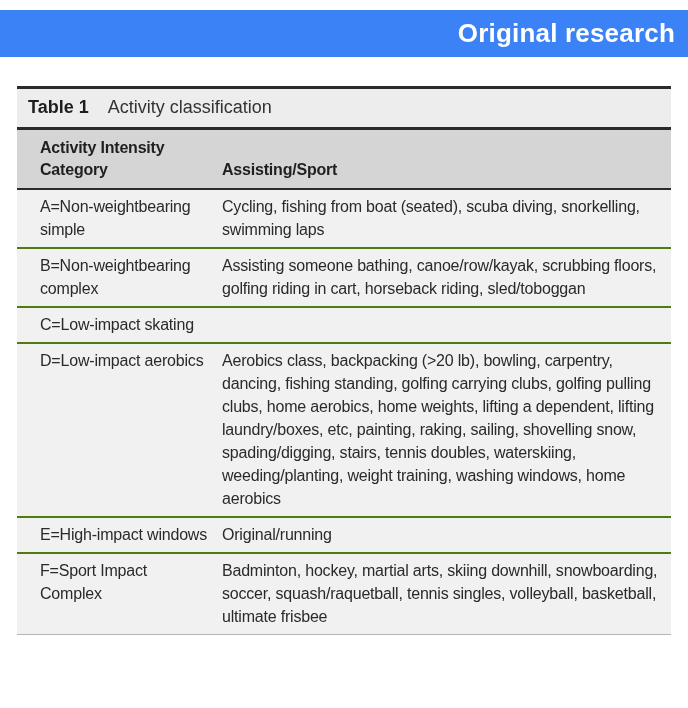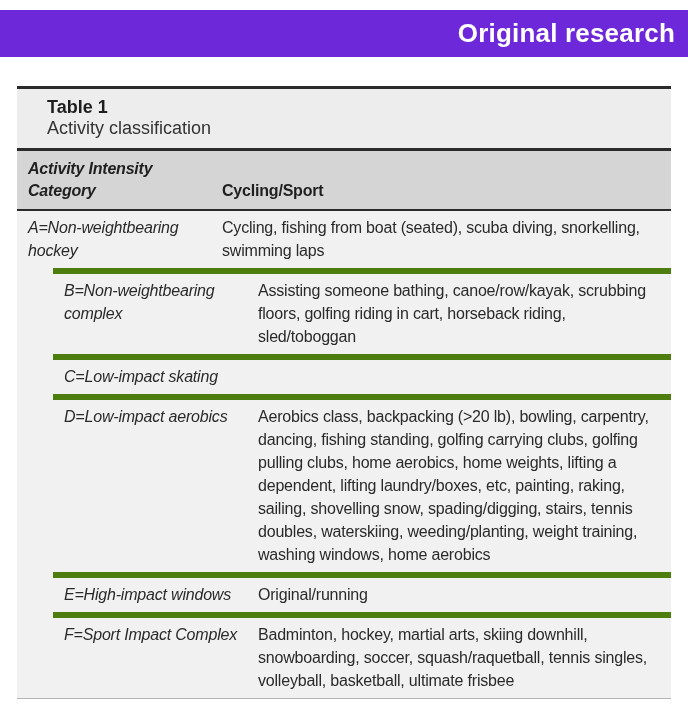--- a/index.html
+++ b/index.html
@@ -14,21 +14,21 @@
     width: 688px;
     height: 708px;
     background: #ffffff;
     overflow: hidden;
   }
   
   .banner {
     margin-top: 10px;
     width: 688px;
     height: 47px;
-    background: #6d28d9;
+    background: #3b82f6;
     display: flex;
     align-items: center;
     justify-content: flex-end;
     padding-right: 13px;
   }
   .banner-label {
     color: #ffffff;
     font-size: 26px;
     font-weight: bold;
     letter-spacing: 0.2px;
@@ -38,21 +38,20 @@
     margin: 29px 17px 0 17px;
     width: 654px;
   }
   .title-bar {
     background: #ededed;
     border-top: 3px solid #2b2b2b;
     border-bottom: 3px solid #2b2b2b;
     display: flex;
     align-items: baseline;
     padding: 8px 10px 9px 11px;
-    flex-direction: column;
   }
   .title-label {
     font-weight: bold;
     font-size: 18px;
     color: #1e1e1e;
   }
   .title-text {
     font-size: 18px;
     color: #333333;
     margin-left: 19px;
@@ -67,65 +66,64 @@
     padding-bottom: 7px;
   }
   .cell {
     font-size: 16px;
     line-height: 22px;
     letter-spacing: -0.2px;
   }
   .cat {
     flex: 0 0 205px;
     width: 205px;
-    padding-left: 11px;
+    padding-left: 23px;
     padding-right: 10px;
-    font-style: italic;
   }
   .act {
     flex: 1 1 auto;
     padding-right: 12px;
   }
   .hdr { font-weight: bold; color: #1f1f1f; }
   .tbody {
     background: #f1f1f1;
     border-bottom: 1px solid #b5b5b5;
   }
   .trow {
     display: flex;
     padding-top: 5px;
     padding-bottom: 6px;
   }
-  .trow + .trow { border-top: 6px solid #4d7c0f; margin-left: 36px; }
+  .trow + .trow { border-top: 2px solid #4d7c0f; }
   .trow .cell { line-height: 23px; color: #2a2a2a; }
 </style>
 </head>
 <body>
 
 <div class="page">
 
   <div class="banner">
     <span class="banner-label">Original research</span>
   </div>
 
   <div class="table-wrap">
 
     <div class="title-bar">
       <span class="title-label">Table 1</span>
       <span class="title-text">Activity classification</span>
     </div>
 
     <div class="thead">
       <div class="cell cat hdr">Activity Intensity Category</div>
-      <div class="cell act hdr">Cycling/Sport</div>
+      <div class="cell act hdr">Assisting/Sport</div>
     </div>
 
     <div class="tbody">
   <div class="trow">
-    <div class="cell cat">A=Non-weightbearing hockey</div>
+    <div class="cell cat">A=Non-weightbearing simple</div>
     <div class="cell act">Cycling, fishing from boat (seated), scuba diving, snorkelling, swimming laps</div>
   </div>
 
   <div class="trow">
     <div class="cell cat">B=Non-weightbearing complex</div>
     <div class="cell act">Assisting someone bathing, canoe/row/kayak, scrubbing floors, golfing riding in cart, horseback riding, sled/toboggan</div>
   </div>
 
   <div class="trow">
     <div class="cell cat">C=Low-impact skating</div>

